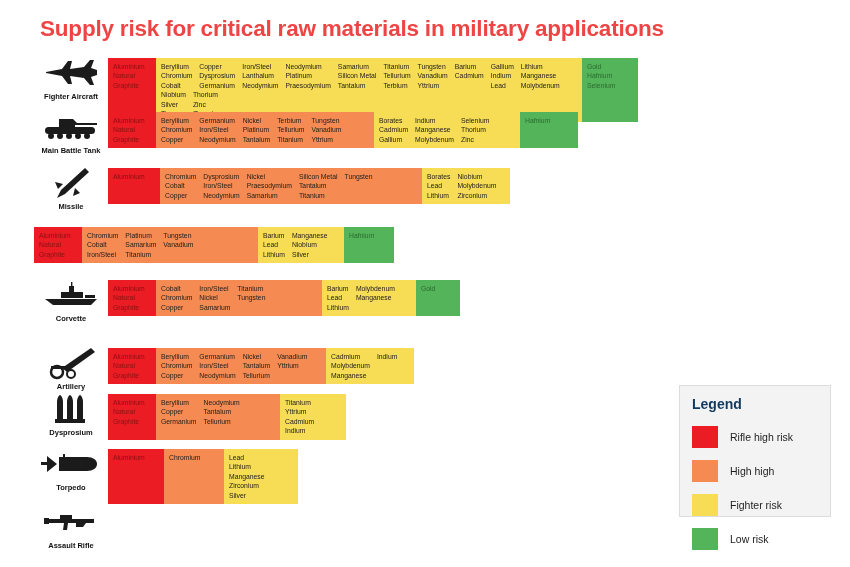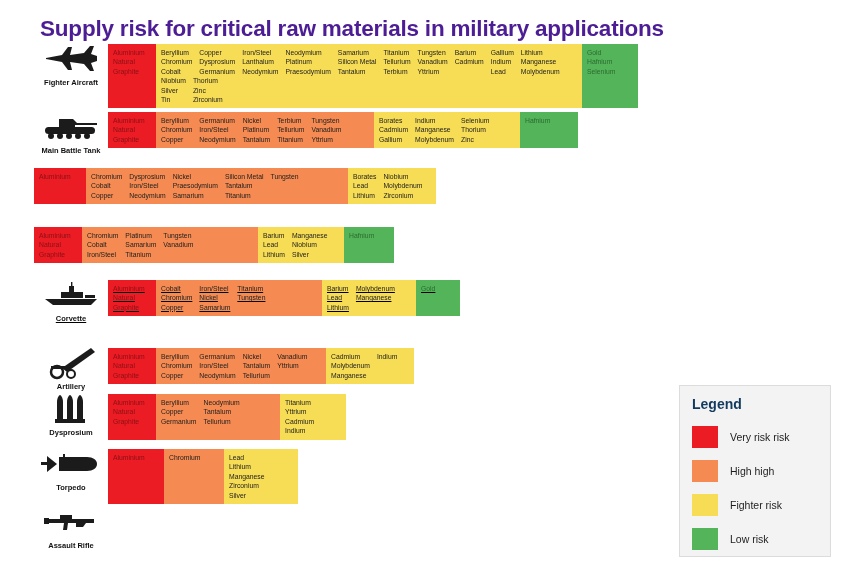--- a/index.html
+++ b/index.html
@@ -12,21 +12,21 @@
   #canvas{
     position:relative;
     width:850px;height:567px;
     background:#ffffff;
   }
   #title{
     position:absolute;
     left:40px;top:16px;
     font-size:22.5px;
     font-weight:bold;
-    color:#4c1d95;
+    color:#ef4444;
     letter-spacing:-0.2px;
   }
   .row{
     position:absolute;
     left:34px;
     display:flex;
     align-items:flex-start;
   }
   .iconcell{
     width:74px;
@@ -79,21 +79,21 @@
   .veryhigh .mat{color:#8a1016;}
   .high{background:#f58b52;}
   .medium{background:#f7dd56;}
   .low{background:#54b45a;}
   .low .mat{color:#2c6b30;}
 
   
   #legend{
     position:absolute;
     left:679px;top:385px;
-    width:152px;height:172px;
+    width:152px;height:132px;
     background:#f3f3f3;
     border:1px solid #dcdcdc;
     box-sizing:border-box;
     padding:10px 12px;
   }
   #legend h3{
     margin:0 0 10px 0;
     font-size:14px;
     color:#123a5e;
     font-weight:bold;
@@ -116,21 +116,21 @@
   svg{display:block;}
 </style>
 </head>
 <body>
 
 <div id="canvas">
 
   <div id="title">Supply risk for critical raw materials in military applications</div>
 
   <div id="rows">
-      <div class="row" style="top: 42px;">
+      <div class="row" style="top: 56px;">
         <div class="iconcell">
           <div class="iconbox">
             <svg width="54" height="30" viewBox="0 0 54 30">
               <path fill="#1b1b1b" d="M2 14 L18 11 L24 3 L28 3 L26 11 L40 9 L46 2 L50 2 L47 10 L53 12 L53 17 L47 19 L50 27 L46 27 L40 20 L26 18 L28 26 L24 26 L18 18 L2 15 Z"></path>
             </svg>
           </div>
           <div class="iconlabel">Fighter Aircraft</div>
         </div>
         <div class="bars">
           <div class="seg veryhigh" style="width: 48px; background: rgb(236, 28, 36);">
@@ -278,20 +278,30 @@
             </div>
           </div>
           <div class="seg low" style="width: 58px; background: rgb(84, 180, 90);">
             <div class="col">
               <div class="mat">Hafnium</div>
             </div>
           </div>
         </div>
       </div>
       <div class="row" style="top: 166px;">
+        <div class="iconcell">
+          <div class="iconbox">
+            <svg width="44" height="34" viewBox="0 0 44 34">
+              <path fill="#1b1b1b" d="M36 2 L40 6 L16 28 L8 32 L12 24 Z"></path>
+              <path fill="#1b1b1b" d="M6 16 L14 18 L9 23 Z"></path>
+              <path fill="#1b1b1b" d="M24 30 L26 22 L31 27 Z"></path>
+            </svg>
+          </div>
+          <div class="iconlabel">Missile</div>
+        </div>
         <div class="bars">
           <div class="seg veryhigh" style="width: 52px; background: rgb(236, 28, 36);">
             <div class="col">
               <div class="mat">Aluminium</div>
             </div>
           </div>
           <div class="seg high" style="width: 262px; background: rgb(245, 139, 82);">
             <div class="col">
               <div class="mat">Chromium</div>
               <div class="mat">Cobalt</div>
@@ -367,21 +377,21 @@
               <div class="mat">Silver</div>
             </div>
           </div>
           <div class="seg low" style="width: 50px; background: rgb(84, 180, 90);">
             <div class="col">
               <div class="mat">Hafnium</div>
             </div>
           </div>
         </div>
       </div>
-      <div class="row" style="top: 278px; text-decoration: underline;">
+      <div class="row" style="top: 278px;">
         <div class="iconcell">
           <div class="iconbox">
             <svg width="60" height="26" viewBox="0 0 60 26">
               <path fill="#1b1b1b" d="M4 17 h52 l-6 6 h-38 z"></path>
               <rect x="20" y="10" width="22" height="6" fill="#1b1b1b"></rect>
               <rect x="28" y="4" width="5" height="7" fill="#1b1b1b"></rect>
               <rect x="30" y="0" width="1.4" height="5" fill="#1b1b1b"></rect>
               <rect x="44" y="13" width="10" height="3" fill="#1b1b1b"></rect>
             </svg>
           </div>
@@ -584,21 +594,21 @@
           </div>
         </div>
       </div>
     </div>
 
   <div id="legend">
     <h3>Legend</h3>
     <div id="legend-items">
         <div class="legrow">
           <div class="swatch" style="background: rgb(236, 28, 36);"></div>
-          <div class="legtext">Very risk risk</div>
+          <div class="legtext">Rifle high risk</div>
         </div>
         <div class="legrow">
           <div class="swatch" style="background: rgb(245, 139, 82);"></div>
           <div class="legtext">High high</div>
         </div>
         <div class="legrow">
           <div class="swatch" style="background: rgb(247, 221, 86);"></div>
           <div class="legtext">Fighter risk</div>
         </div>
         <div class="legrow">

